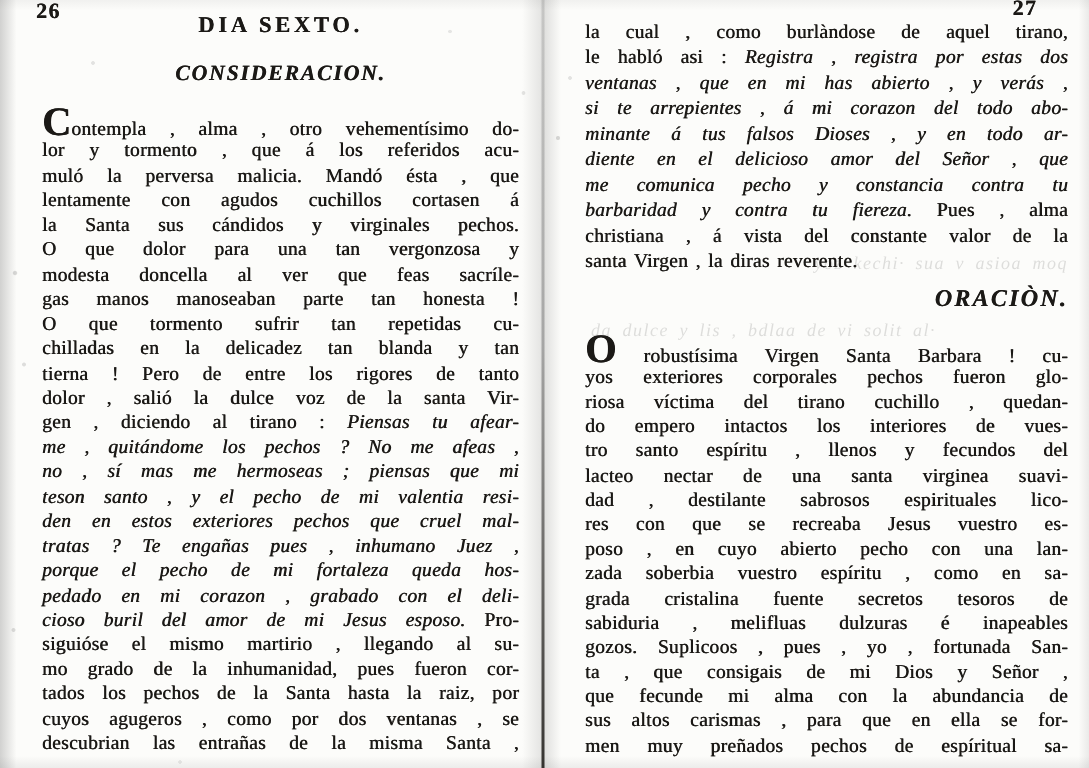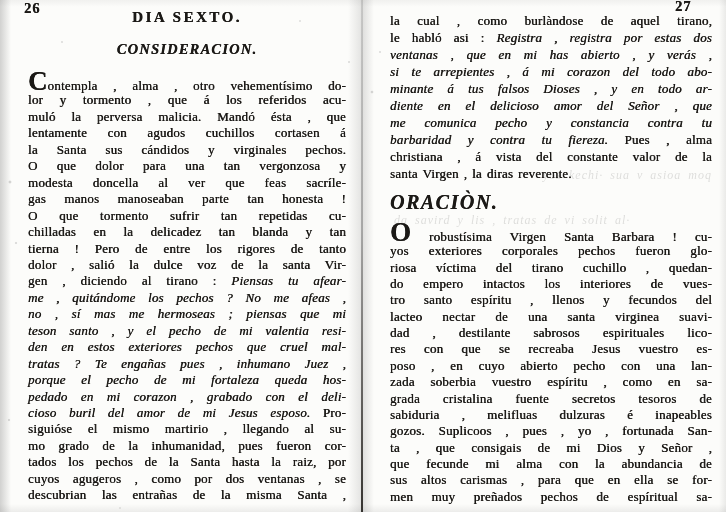--- a/index.html
+++ b/index.html
@@ -40,21 +40,21 @@
   .page-left{left:0;width:360px;}
   .page-right{left:360px;width:366px;}
   .pagenum{position:absolute;font-size:14.5px;font-weight:bold;letter-spacing:1px;text-shadow:.3px 0 currentColor;}
   .pagenum-left{left:24px;top:0px;}
   .pagenum-right{left:315px;top:-2px;}
   .textcol{position:absolute;}
   .textcol-left{left:28px;top:0;width:318px;height:512px;}
   .textcol-right{left:30px;top:0;width:322px;height:512px;}
   .heading{position:absolute;left:0;right:0;text-align:center;font-size:15px;font-weight:bold;letter-spacing:2.5px;text-shadow:.3px 0 currentColor;}
   .subheading{position:absolute;left:0;right:0;text-align:center;font-size:14.5px;font-style:italic;font-weight:bold;letter-spacing:1.2px;text-shadow:.25px 0 currentColor;}
-  .oracion{position:absolute;left:0;right:0;text-align:left;font-size:20px;font-style:italic;font-weight:bold;letter-spacing:1.5px;text-shadow:.25px 0 currentColor;z-index:2;}
+  .oracion{position:absolute;left:0;right:0;text-align:right;font-size:16px;font-style:italic;font-weight:bold;letter-spacing:1.5px;text-shadow:.25px 0 currentColor;z-index:2;}
   .line{
     position:absolute;left:0;right:0;height:16px;
     font-size:13px;line-height:15px;letter-spacing:.2px;word-spacing:1.5px;
     text-align:justify;text-align-last:justify;white-space:nowrap;
     text-shadow:.35px 0 0 currentColor;
   }
   .line.short{text-align-last:left;}
   .line .it{font-style:italic;}
   .line .cap{font-size:27px;line-height:10px;font-weight:bold;letter-spacing:0;}
   .ghost{
@@ -119,21 +119,21 @@
           <div class="line" style="top: 34px;"><span class="it">ventanas , que en mi has abierto , y verás ,</span></div>
           <div class="line" style="top: 51px;"><span class="it">si te arrepientes , á mi corazon del todo abo-</span></div>
           <div class="line" style="top: 68px;"><span class="it">minante á tus falsos Dioses , y en todo ar-</span></div>
           <div class="line" style="top: 85px;"><span class="it">diente en el delicioso amor del Señor , que</span></div>
           <div class="line" style="top: 102px;"><span class="it">me comunica pecho y constancia contra tu</span></div>
           <div class="line" style="top: 119px;"><span class="it">barbaridad y contra tu fiereza.</span><span> Pues , alma</span></div>
           <div class="line" style="top: 136px;"><span>christiana , á vista del constante valor de la</span></div>
           <div class="line short" style="top: 153px;"><span>santa Virgen , la diras reverente.</span></div>
         </div>
       <div class="ghost g1">yoz kechi· sua  v  asioa  moq</div>
-      <div class="ghost g4">da savird  y lis ,  tratas  de vi   solit   al·</div>
+      <div class="ghost g4">da dulce  y lis ,  bdlaa  de vi   solit   al·</div>
       <div class="oracion" style="top:191px;">ORACIÒN.</div>
       <div id="right-para2" style="position:absolute;left:0;right:0;top:227px;height:285px;">
           <div class="line" style="top: 0px;"><span class="cap">O</span><span> robustísima  Virgen  Santa  Barbara !  cu-</span></div>
           <div class="line" style="top: 16.35px;"><span>yos exteriores  corporales pechos fueron glo-</span></div>
           <div class="line" style="top: 32.7px;"><span>riosa víctima del tirano cuchillo , quedan-</span></div>
           <div class="line" style="top: 49.05px;"><span>do empero intactos los interiores de vues-</span></div>
           <div class="line" style="top: 65.4px;"><span>tro santo espíritu , llenos y fecundos del</span></div>
           <div class="line" style="top: 81.75px;"><span>lacteo nectar de una santa virginea suavi-</span></div>
           <div class="line" style="top: 98.1px;"><span>dad , destilante sabrosos espirituales lico-</span></div>
           <div class="line" style="top: 114.45px;"><span>res con que se recreaba Jesus vuestro es-</span></div>

